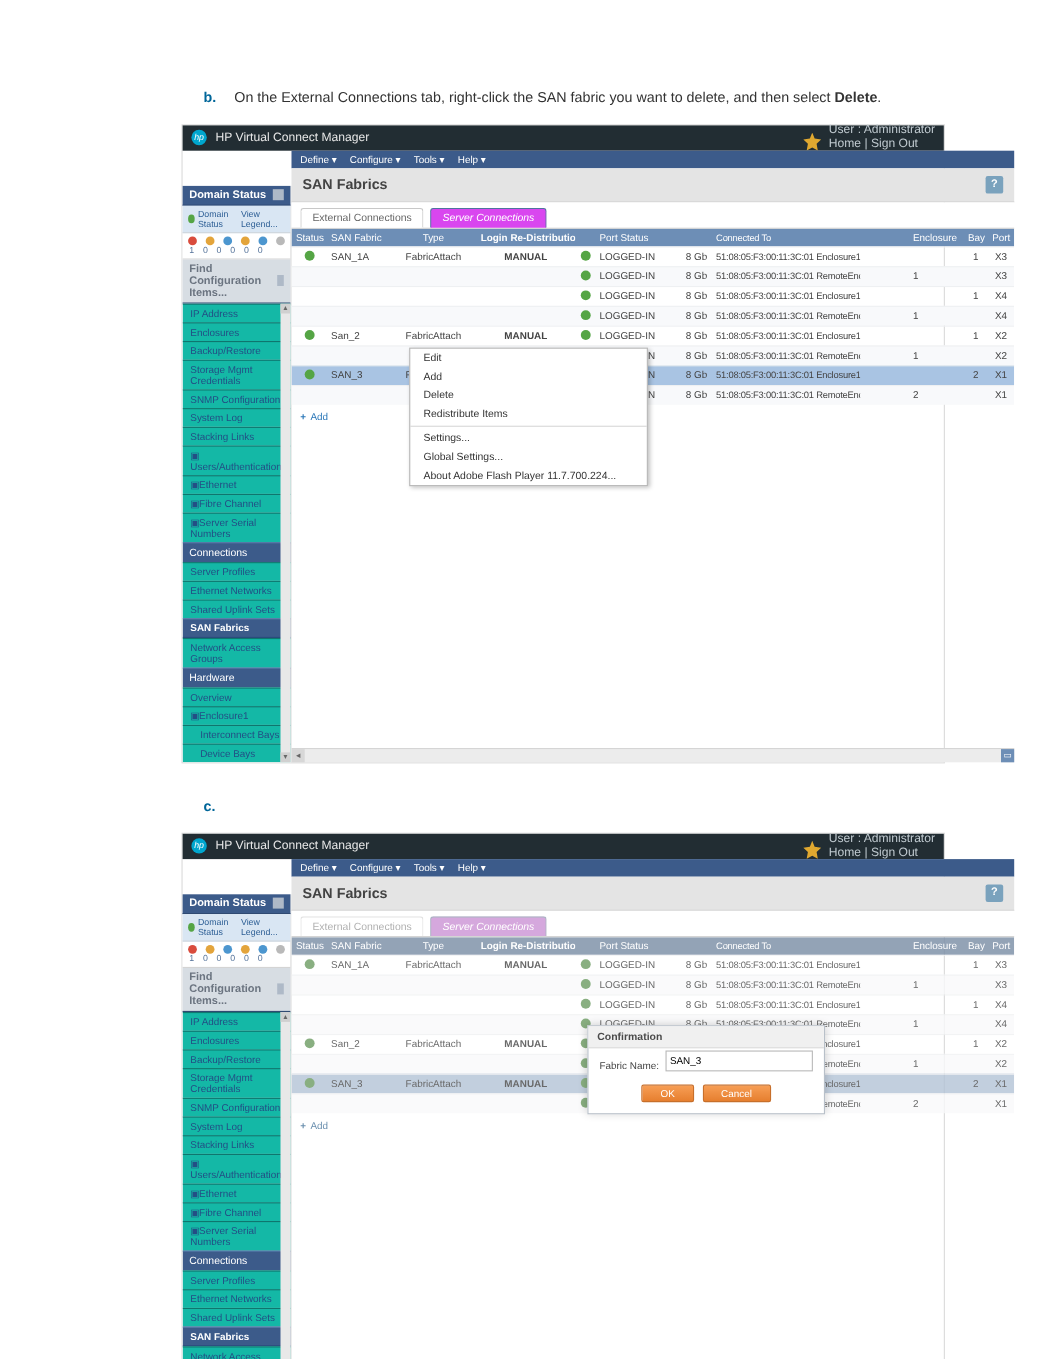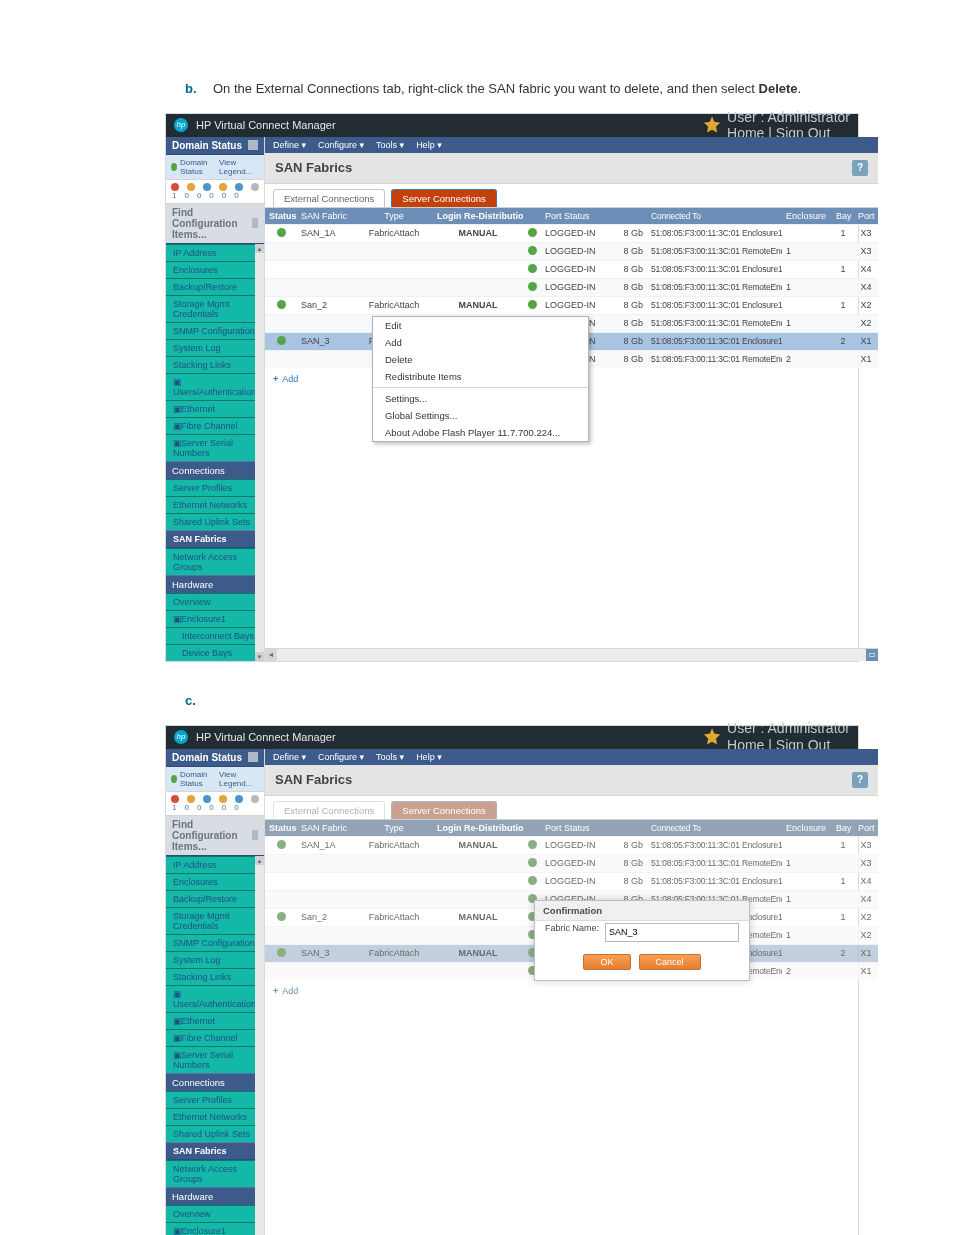--- a/index.html
+++ b/index.html
@@ -53,40 +53,41 @@
     width: 14px; height: 14px;
     font-size: 8px;
     font-style: italic;
     line-height: 14px;
     text-align: center;
     margin-right: 8px;
   }
   .titlebar-right {
     margin-left: auto;
     display: flex;
-    align-items: center;
+    align-items: flex-end;
     gap: 6px;
-    font-size: 14px;
+    font-size: 11px;
     color: #c0cad0;
     line-height: 1.2;
   }
   .gold-badge {
     width: 18px; height: 18px;
     background: #e0a830;
     display: block;
     clip-path: polygon(50% 0%, 62% 30%, 95% 35%, 72% 57%, 78% 90%, 50% 75%, 22% 90%, 28% 57%, 5% 35%, 38% 30%);
   }
   .body-row { display: flex; }
   
   .leftnav {
     width: 112px;
     background: #fff;
     border-right: 1px solid #d9d9d9;
     display: flex;
     flex-direction: column;
+    margin-top: 32px;
   }
   .navhead {
     background: #3c5b8a;
     color: #fff;
     padding: 3px 6px;
     font-size: 10px;
     font-weight: bold;
     border-bottom: 1px solid #2f4a72;
     display: flex;
     align-items: center;
@@ -211,51 +212,52 @@
     background: #f0f0f0;
     border: 1px solid #c8c8c8;
     border-bottom: none;
     border-radius: 3px 3px 0 0;
     padding: 3px 10px;
     font-size: 9.5px;
     color: #555;
   }
   .tab.active { background: #fff; color: #666; }
   .tab.alt {
-    background: #c2410c;
+    background: #d946ef;
     border-color: #4f749f;
     color: #fff;
+    font-style: italic;
   }
   .tab.dim { opacity: .65; }
   .tablewrap {
     flex: 1;
     position: relative;
     overflow: hidden;
   }
   .gridhead {
     display: flex;
     background: #6d8eb6;
     color: #fff;
     font-size: 9px;
   }
   .gridhead > div, .gridrow > div {
     padding: 3px 4px;
     box-sizing: border-box;
     overflow: hidden;
     white-space: nowrap;
   }
-  .c-stat   { width: 32px; text-align: center; font-weight: bold; }
+  .c-stat   { width: 32px; text-align: center; }
   .c-fab    { width: 58px; }
   .c-type   { width: 78px; text-align: center; }
   .c-login  { width: 90px; text-align: center; font-weight: bold; }
   .c-pst    { width: 18px; text-align: center; }
   .c-port   { width: 72px; }
   .c-spd    { width: 34px; text-align: right; }
   .c-conn   { width: 135px; font-size: 8.5px; letter-spacing: -0.2px; }
-  .c-enc    { width: 50px; }
+  .c-enc    { width: 50px; margin-left: 44px; }
   .c-bay    { width: 22px; text-align: center; }
   .c-prt    { width: 24px; text-align: center; }
   .gridrow {
     display: flex;
     font-size: 9px;
     color: #444;
     border-top: 1px solid #eef0f2;
     align-items: center;
     min-height: 16px;
   }
@@ -337,21 +339,21 @@
   .warn-icon {
     width: 0; height: 0;
     border: 10px solid transparent;
     border-bottom: 16px solid #efbf3f;
     position: relative;
     top: -4px;
   }
   .dlg-msg { font-size: 8.8px; color: #444; line-height: 1.4; }
   .dlg-row {
     display: flex;
-    align-items: flex-start;
+    align-items: flex-end;
     gap: 6px;
     padding: 2px 10px 8px 10px;
   }
   .dlg-row label { color: #444; font-size: 9px; }
   .dlg-row input {
     flex: 1;
     border: 1px solid #b8b8b8;
     font-size: 9px;
     padding: 2px 3px;
     height: 13px;

